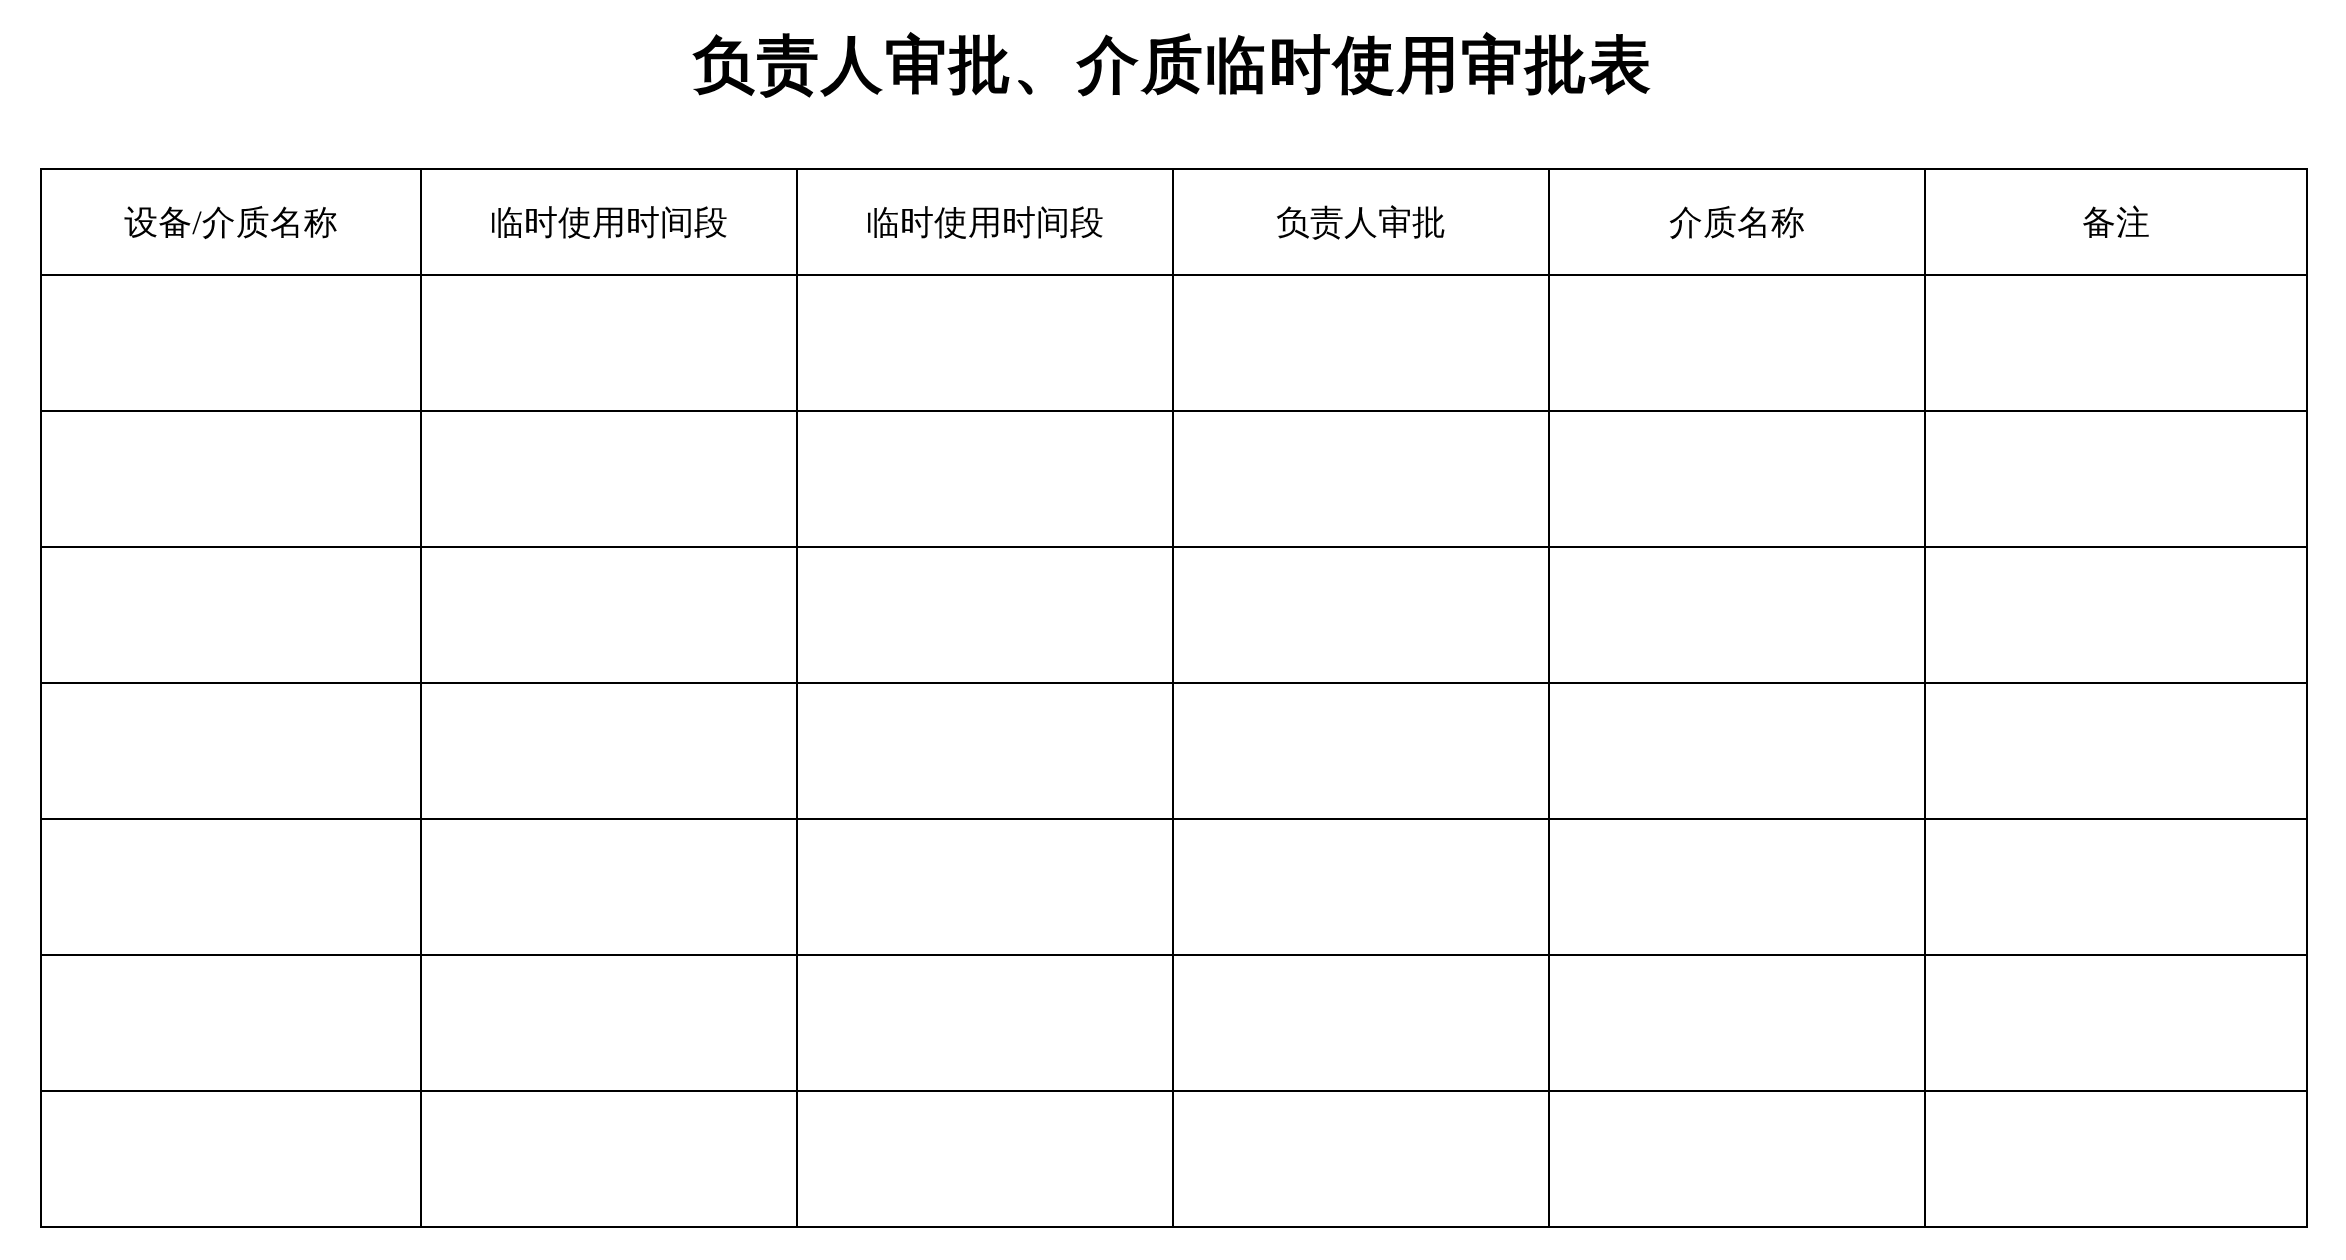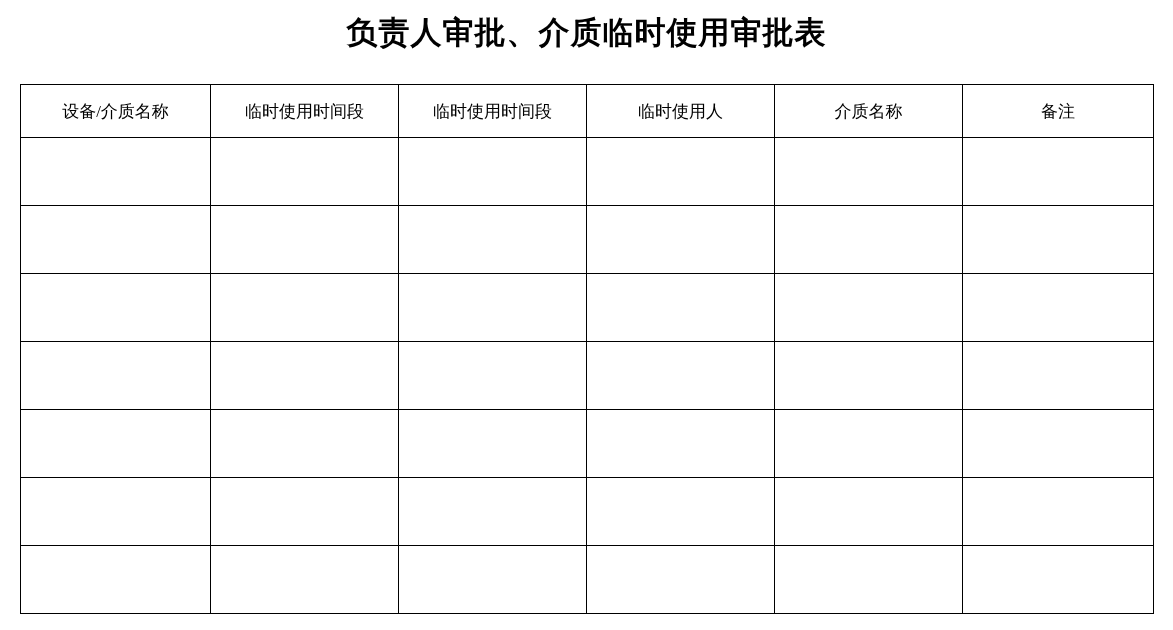--- a/index.html
+++ b/index.html
@@ -82,21 +82,21 @@
           <col class="c3">
         <col class="c4">
           <col class="c5">
           <col class="c6">
       </colgroup>
       <thead>
         <tr>
           <th>设备/介质名称</th>
           <th>临时使用时间段</th>
           <th>临时使用时间段</th>
-          <th>临时使用人</th>
+          <th>负责人审批</th>
           <th>介质名称</th>
           <th>备注</th>
         </tr>
       </thead>
       <tbody>
         <tr>
           <td></td>
           <td></td>
           <td></td>
           <td></td>

